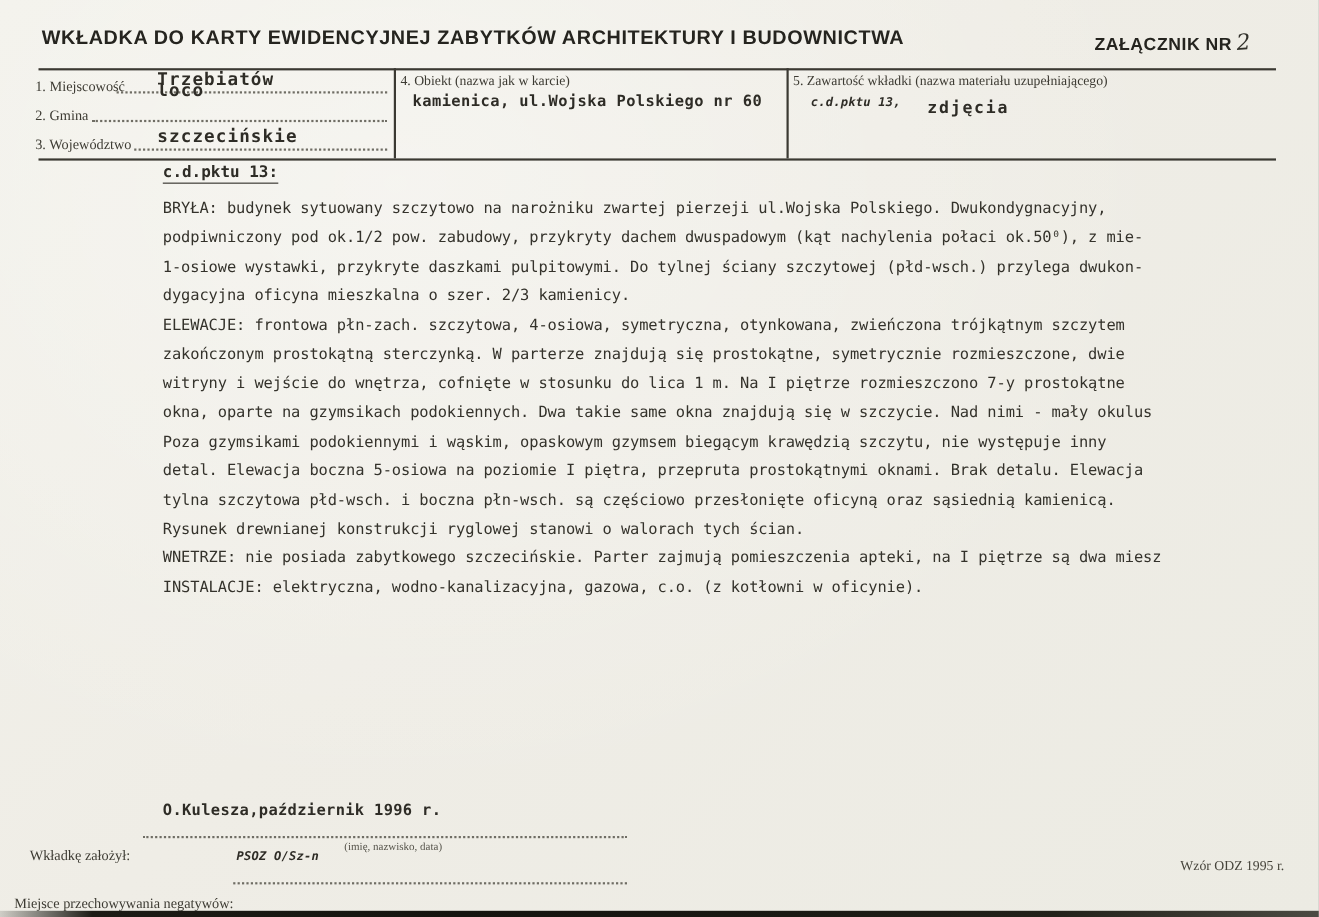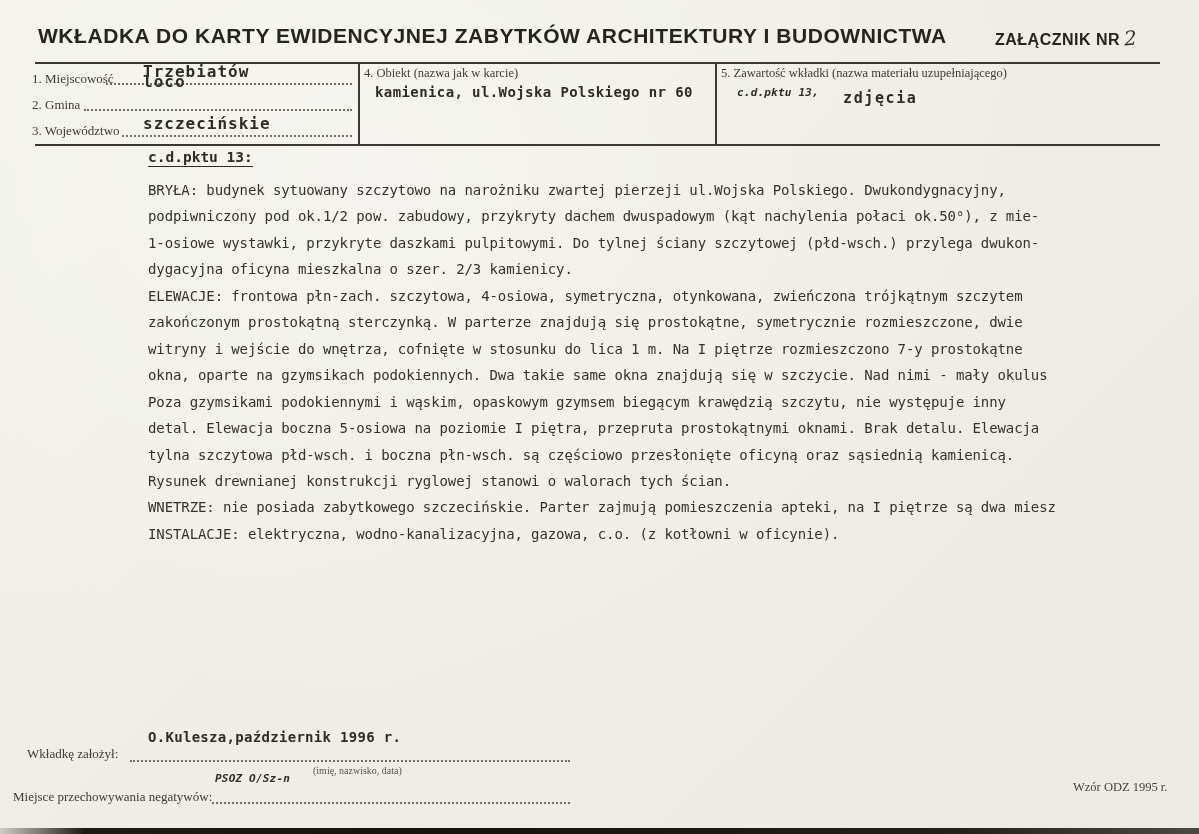--- a/index.html
+++ b/index.html
@@ -11,21 +11,21 @@
       linear-gradient(135deg,#f2f1ea 0%,#efede6 45%,#ecebe3 100%);
     overflow:hidden;
     font-family:"Liberation Serif", serif;
     color:#2b2a25;
   }
   .abs{position:absolute;}
   
   .doc-title{
     left:38px;top:24px;
     font-family:"Liberation Sans", sans-serif;
-    font-weight:bold;font-size:21px;letter-spacing:0.55px;color:#25241f;
+    font-weight:bold;font-size:18px;letter-spacing:0.55px;color:#25241f;
     white-space:nowrap;
   }
   .attachment{
     left:995px;top:26px;
     font-family:"Liberation Sans", sans-serif;
     font-weight:bold;font-size:16px;letter-spacing:0.5px;color:#25241f;
     white-space:nowrap;
   }
   .attachment .hand{
     font-family:"DejaVu Serif", serif;
@@ -61,21 +61,21 @@
     font-size:14px;line-height:26.45px;letter-spacing:-0.1px;
     color:#34322b;
   }
   .body-text div{white-space:pre;}
   
   .signature{
     left:148px;top:729px;
     font-family:"DejaVu Sans Mono", monospace;
     font-weight:bold;font-size:14px;letter-spacing:0.3px;color:#2e2c26;white-space:nowrap;
   }
-  .foot-label{font-size:13px;color:#3d3b33;white-space:nowrap;}
+  .foot-label{font-size:13px;color:#3d3b33;white-space:nowrap;margin-top:24px;}
   .foot-hint{font-size:10px;color:#55534a;white-space:nowrap;}
   .form-version{font-size:12.5px;color:#45433a;white-space:nowrap;}
   .scan-strip{
     left:0;right:0;bottom:0;height:6px;
     background:linear-gradient(to right,
       rgba(25,24,18,0.15) 0%, #1c1b15 7%, #15140f 35%, #1a1913 60%,
       #23221a 80%, rgba(35,34,26,0.8) 100%);
   }
 </style>
 </head>

